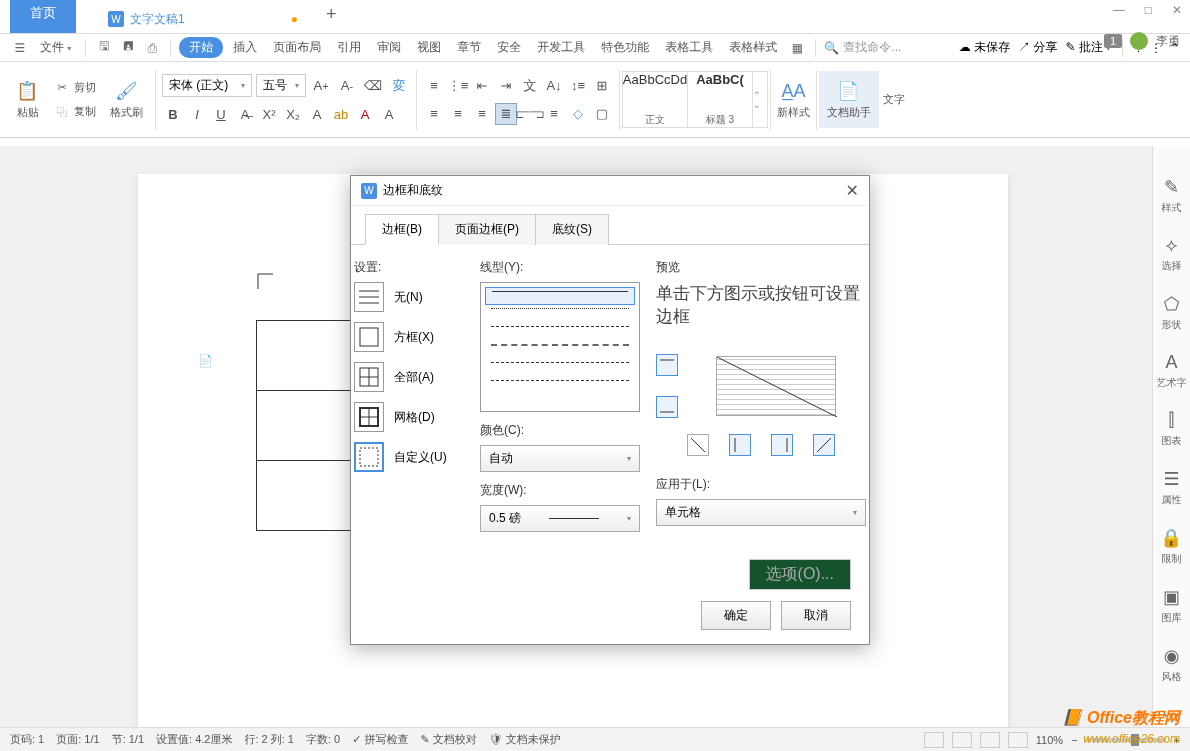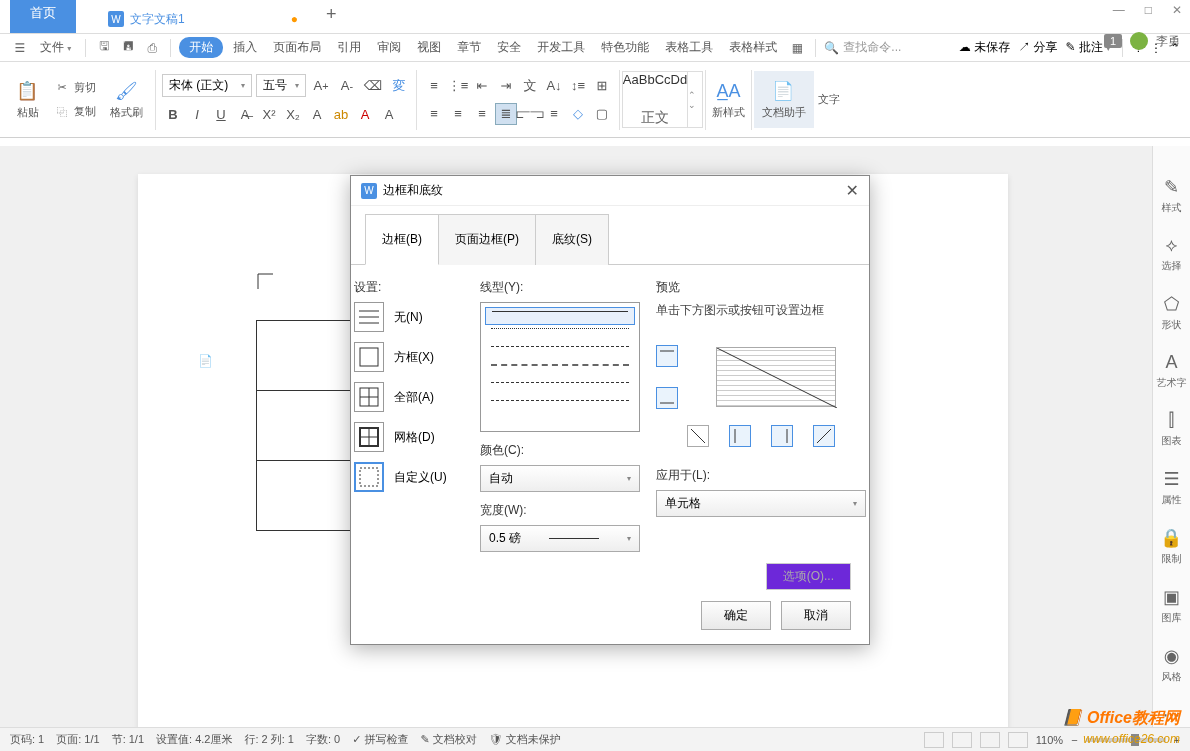--- a/index.html
+++ b/index.html
@@ -37,61 +37,61 @@
     .small-icon { width: 16px; height: 16px; display: flex; align-items: center; justify-content: center; color: #666; }
     .font-select { border: 1px solid #ccc; padding: 2px 6px; font-size: 12px; background: #fff; display: flex; align-items: center; justify-content: space-between; }
     .font-name { width: 90px; }
     .font-size { width: 50px; }
     .inline-tools { display: flex; gap: 2px; align-items: center; }
     .tool-btn { width: 22px; height: 22px; display: flex; align-items: center; justify-content: center; color: #555; cursor: pointer; font-size: 13px; }
     .tool-btn.active { background: #d0e0f0; border: 1px solid #8ab; }
     .style-gallery { display: flex; border: 1px solid #ddd; }
     .style-item { width: 65px; height: 55px; border-right: 1px solid #ddd; display: flex; flex-direction: column; align-items: center; justify-content: space-between; gap: 2px; cursor: pointer; }
     .style-preview { font-size: 13px; color: #333; }
-    .style-name { font-size: 14px; color: #666; }
+    .style-name { font-size: 10px; color: #666; }
     .ribbon-highlighted { background: #e8eef5; }
     
     
     .doc-area { position: absolute; top: 146px; left: 0; right: 38px; bottom: 24px; background: #f0f0f0; overflow: hidden; }
     .page { position: absolute; left: 138px; top: 28px; width: 870px; height: 620px; background: #fff; box-shadow: 0 2px 6px rgba(0,0,0,0.1); }
     .doc-table { position: absolute; left: 118px; top: 146px; width: 570px; border-collapse: collapse; }
     .doc-table td { border: 1px solid #333; height: 70px; width: 33%; }
     .doc-icon-side { position: absolute; left: 60px; top: 180px; color: #999; }
     
     
     .right-sidebar { position: absolute; right: 0; top: 146px; bottom: 24px; width: 38px; background: #fafafa; border-left: 1px solid #ddd; display: flex; flex-direction: column; align-items: center; padding-top: 30px; gap: 20px; }
     .sidebar-item { display: flex; flex-direction: column; align-items: center; gap: 3px; color: #666; cursor: pointer; }
     .sidebar-icon { font-size: 18px; }
     .sidebar-label { font-size: 10px; }
     
     
     .dialog { position: absolute; left: 350px; top: 175px; width: 520px; height: 470px; background: #fff; border: 1px solid #888; box-shadow: 0 4px 20px rgba(0,0,0,0.3); }
     .dialog-title { height: 30px; display: flex; align-items: center; padding: 0 10px; gap: 6px; border-bottom: 1px solid #eee; }
     .dialog-close { margin-left: auto; cursor: pointer; color: #555; font-size: 16px; }
     .dialog-tabs { display: flex; padding: 8px 14px 0; }
-    .dialog-tab { padding: 16px 16px; border: 1px solid #ccc; border-bottom: none; background: #f5f5f5; cursor: pointer; font-size: 12px; margin-right: -1px; }
+    .dialog-tab { padding: 6px 16px; border: 1px solid #ccc; border-bottom: none; background: #f5f5f5; cursor: pointer; font-size: 12px; margin-right: -1px; }
     .dialog-tab.active { background: #fff; border-bottom: 1px solid #fff; position: relative; z-index: 1; }
     .dialog-content { padding: 14px 3px; border-top: 1px solid #ccc; margin-top: -1px; display: flex; gap: 16px; height: 360px; }
     .dcol-label { font-size: 12px; margin-bottom: 6px; color: #333; }
     .settings-list { display: flex; flex-direction: column; gap: 10px; margin-top: 6px; }
     .setting-item { display: flex; align-items: center; gap: 10px; cursor: pointer; }
     .setting-icon { width: 30px; height: 30px; border: 1px solid #999; display: flex; align-items: center; justify-content: center; background: #fff; }
     .setting-item.selected .setting-icon { border: 2px solid #4a90e2; }
     .line-style-box { border: 1px solid #999; height: 130px; overflow-y: auto; background: #fff; padding: 4px; }
     .line-style { height: 18px; padding: 3px 6px; cursor: pointer; }
     .line-style.selected { border: 1px solid #4a90e2; background: #e8f0fb; }
     .line-style div { border-top: 1px solid #333; }
     .color-select, .width-select, .apply-select { border: 1px solid #aaa; padding: 4px 8px; display: flex; justify-content: space-between; align-items: center; background: linear-gradient(#fff,#eee); cursor: pointer; width: 100%; margin-bottom: 10px; }
     .preview-area { border: 1px solid #aaa; width: 120px; height: 60px; margin: 8px auto; position: relative; background: repeating-linear-gradient(0deg, #ccc, #ccc 1px, #fff 1px, #fff 5px); }
     .preview-diag { position: absolute; inset: 0; }
     .prev-btn { width: 22px; height: 22px; border: 1px solid #4a90e2; background: #eaf3fc; cursor: pointer; display: flex; align-items: center; justify-content: center; }
     .prev-btn.plain { border-color: #aaa; background: #fff; }
     .dialog-buttons { position: absolute; bottom: 14px; right: 18px; display: flex; gap: 10px; }
     .dlg-btn { padding: 5px 22px; border: 1px solid #aaa; background: linear-gradient(#fdfdfd,#e9e9e9); cursor: pointer; font-size: 12px; }
-    .options-btn { position: absolute; right: 18px; bottom: 54px; padding: 4px 16px; border: 1px solid #ccc; background: #6d28d9; color: #aaa; font-size: 12px; }
+    .options-btn { position: absolute; right: 18px; bottom: 54px; padding: 4px 16px; border: 1px solid #ccc; background: #14532d; color: #aaa; font-size: 16px; }
     
     
     .status-bar { position: absolute; bottom: 0; left: 0; right: 0; height: 24px; background: #f3f3f3; border-top: 1px solid #ddd; display: flex; align-items: center; padding: 0 10px; gap: 12px; font-size: 11px; color: #555; }
     .status-right { margin-left: auto; display: flex; align-items: center; gap: 8px; }
     .view-btn { width: 20px; height: 16px; border: 1px solid #ccc; cursor: pointer; }
     .zoom-slider { width: 80px; height: 4px; background: #ccc; position: relative; }
     .zoom-thumb { position: absolute; width: 8px; height: 12px; background: #888; top: -4px; left: 45px; }
     
     .watermark { position: absolute; right: 10px; bottom: 4px; color: #ff7700; font-weight: bold; font-size: 16px; font-style: italic; text-align: right; }
     .watermark-sub { color: #d90; font-size: 12px; font-weight: normal; }
@@ -239,20 +239,24 @@
       <span class="tool-btn" style="color:#4a90e2">◇</span>
       <span class="tool-btn">▢</span>
     </div>
   </div>
   <div class="ribbon-sep"></div>
   <div class="style-gallery">
     <div class="style-item">
         <div class="style-preview">AaBbCcDd</div>
         <div class="style-name">正文</div>
       </div>
+    <div class="style-item">
+        <div class="style-preview" style="font-weight:bold">AaBbC(</div>
+        <div class="style-name">标题 3</div>
+      </div>
     <div style="width:14px;display:flex;flex-direction:column;justify-content:center;color:#888;font-size:9px">⌃<br>⌄</div>
   </div>
   <div class="ribbon-sep"></div>
   <div class="big-btn">
       <div class="big-btn-icon">A̲A</div>
       <div class="big-btn-label">新样式</div>
     </div>
   <div class="ribbon-sep"></div>
   <div class="big-btn ribbon-highlighted" style="padding:8px">
       <div class="big-btn-icon">📄</div>
@@ -430,21 +434,21 @@
       <div class="dcol-label">宽度(W):</div>
       <div class="color-select">
           <span>0.5  磅</span>
           <span style="border-top:1px solid #333;width:50px"></span>
           <span class="chev">▾</span>
         </div>
     </div>
 
     <div style="flex:1">
       <div class="dcol-label">预览</div>
-      <div style="font-size:12px;color:#444">单击下方图示或按钮可设置边框</div>
+      <div style="font-size:17px;color:#444">单击下方图示或按钮可设置边框</div>
       <div style="display:flex;gap:8px;margin-top:20px">
         <div style="display:flex;flex-direction:column;gap:20px;justify-content:center">
           <div class="prev-btn">
               <svg width="14" height="14">
                 <line x1="0" y1="2" x2="14" y2="2" stroke="#4a90e2" stroke-width="2"></line>
               </svg>
             </div>
           <div class="prev-btn">
               <svg width="14" height="14">
                 <line x1="0" y1="12" x2="14" y2="12" stroke="#4a90e2" stroke-width="2"></line>

